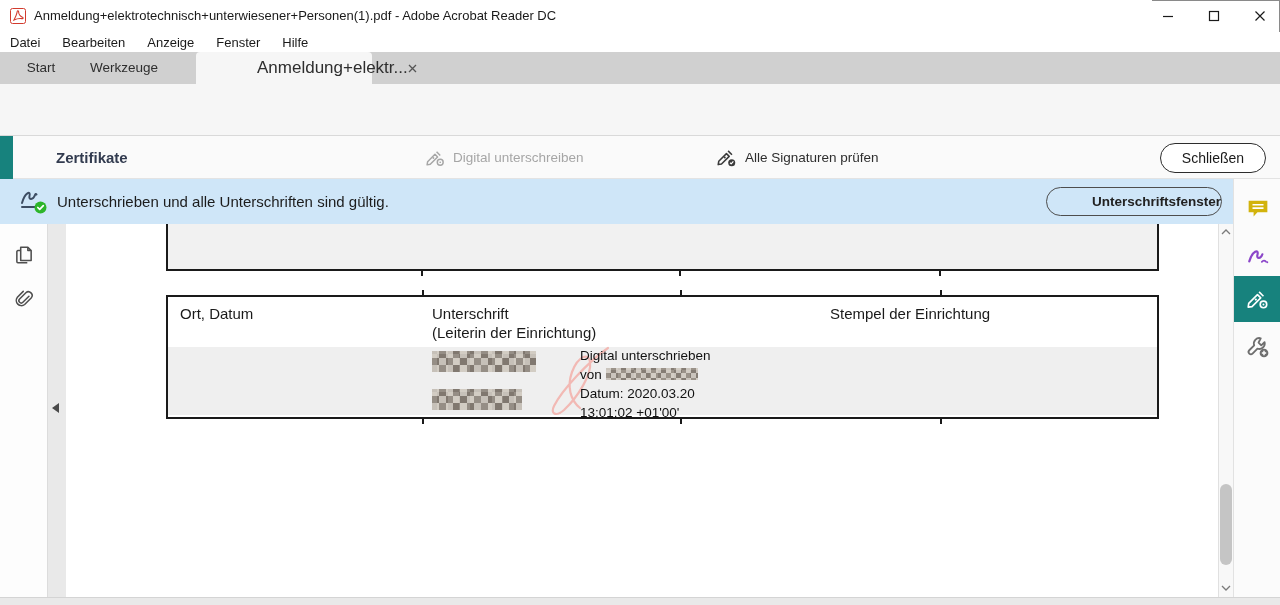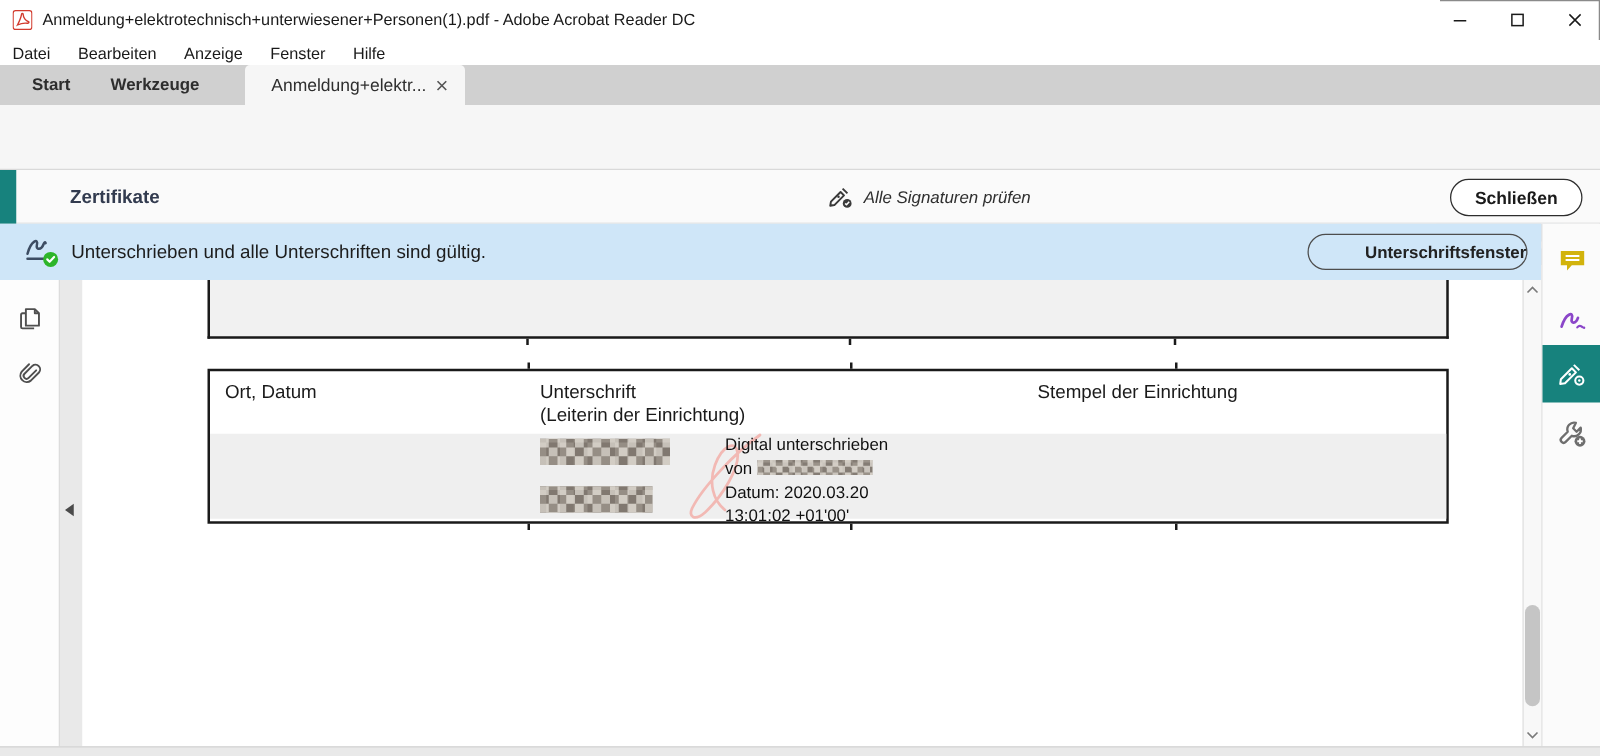--- a/index.html
+++ b/index.html
@@ -14,44 +14,44 @@
   .title-text { left:34px; top:0; height:32px; line-height:32px; font-size:13px; color:#1a1a1a; white-space:nowrap; }
   .winbtn { top:0; width:34px; height:32px; display:flex; align-items:center; justify-content:center; }
 
   
   .menubar { left:0; top:32px; width:1280px; height:20px; background:#fff; display:flex; align-items:center; padding-left:10px; }
   .menu-item { font-size:13px; color:#1a1a1a; padding:0 11px; cursor:default;text-align:center; }
   .menu-item:first-child { padding-left:0; }
 
   
   .tabbar { left:0; top:52px; width:1280px; height:32px; background:#d0d0d0; }
-  .tab { top:0; height:32px; line-height:32px; text-align:center; font-size:13.5px; color:#2e2e2e;font-weight:bold; }
+  .tab { top:0; height:32px; line-height:32px; text-align:center; font-size:13.5px; color:#2e2e2e; }
   .tab-active { top:0; height:32px; background:#f6f6f6; border-radius:4px 4px 0 0; display:flex; align-items:center; padding:0 14px 0 21px; }
-  .tab-active .lbl { font-size:14px; color:#2e2e2e; white-space:nowrap; }
+  .tab-active .lbl { font-size:17px; color:#2e2e2e; white-space:nowrap;margin-left:40px; }
 
   
   .toolbar { left:0; top:84px; width:1280px; height:52px; background:#f6f6f6; border-bottom:1px solid #d9d9d9; }
   .tsep { top:98px; width:1px; height:25px; background:#cfcfcf; }
   .ticon { top:100px; }
   .pagebox { left:376px; top:99px; width:32px; height:22px; border-bottom:1px solid #9a9a9a; text-align:center; font-size:13px; color:#333; line-height:22px; }
   .pagetotal { left:412px; top:99px; height:22px; line-height:22px; font-size:13px; color:#333; }
   .zoomgrp { left:644px; top:99px; width:72px; height:22px; border-bottom:1px solid #b5b5b5; display:flex; align-items:center; justify-content:space-between; padding:0 2px; }
   .zoomval { font-size:13px; color:#333; }
   .caret { width:0; height:0; border-left:4.5px solid transparent; border-right:4.5px solid transparent; border-top:5px solid #666; }
   .share-btn { left:1133px; top:95px; width:134px; height:33px; background:#1473e6; border-radius:17px; display:flex; align-items:center; justify-content:center; gap:8px; }
   .share-btn span { color:#fff; font-size:15px; font-weight:bold; }
 
   
   .certbar { left:0; top:136px; width:1280px; height:43px; background:#fafafa; border-bottom:1px solid #e3e3e3; }
   .cert-strip { left:0; top:136px; width:13px; height:43px; background:#17827d; }
   .cert-title { left:56px; top:136px; height:43px; line-height:43px; font-size:15px; font-weight:bold; color:#323b4f; }
   .cert-action { top:136px; height:43px; display:flex; align-items:center; gap:7px; font-size:13.5px; }
   .cert-action.disabled { color:#a6a6a6; }
   .cert-action.enabled { color:#2e2e2e; }
-  .close-btn { left:1160px; top:143px; width:106px; height:30px; background:#fff; border:1.5px solid #2d2d2d; border-radius:15px; font-size:14px; font-weight:bold; color:#1a1a1a; display:flex; align-items:center; justify-content:center; }
+  .close-btn { left:1160px; top:143px; width:106px; height:30px; background:#fff; border:1.5px solid #2d2d2d; border-radius:15px; font-size:14px; font-weight:normal; color:#1a1a1a; display:flex; align-items:center; justify-content:center; }
 
   
   .infobar { left:0; top:179px; width:1233px; height:45px; background:#cfe6f8; }
   .info-msg { left:57px; top:179px; height:45px; line-height:45px; font-size:15px; color:#1c1c1c; }
   .panel-btn { left:1046px; top:187px; width:176px; height:29px; border:1.5px solid #4d4d4d; border-radius:15px; background:transparent; font-size:13.5px; font-weight:bold; color:#222; display:flex; align-items:center; justify-content:flex-end; }
 
   
   .left-sidebar { left:0; top:224px; width:48px; height:381px; background:#fdfdfd; border-right:1px solid #dcdcdc; }
   .gutter { left:48px; top:224px; width:18px; height:381px; background:#e9e9e9; }
   .page { left:66px; top:224px; width:1152px; height:374px; background:#ffffff; }
@@ -271,23 +271,33 @@
           </svg>
       </span>
       <span>Freigeben</span>
     </span>
   </div>
 
   <div class="abs certbar"></div>
   <div class="abs cert-strip"></div>
   <span class="abs cert-title">Zertifikate</span>
 
-
-
-  <span class="abs cert-action enabled" style="left:662px;font-style:italic;">
+  <span class="abs cert-action disabled" style="left:425px;">
+    <svg width="21" height="21" viewBox="0 0 20 20" fill="none" stroke="#a6a6a6" stroke-width="1.4" stroke-linejoin="round">
+        <path d="M2.5 14 L9.5 7 L12 9.5 L5 16.5 L2 17 Z"></path>
+        <circle cx="8" cy="10.5" r="0.9" fill="#a6a6a6" stroke="none"></circle>
+        <path d="M11 4.5 L14.5 8"></path>
+        <circle cx="14.5" cy="14.5" r="2.8"></circle>
+        <circle cx="14.5" cy="14.5" r="0.8" fill="#a6a6a6" stroke="none"></circle>
+      </svg>
+    <span>Digital unterschreiben</span>
+  </span>
+
+
+  <span class="abs cert-action enabled" style="left:716px;">
     <svg width="22" height="22" viewBox="0 0 20 20" fill="none" stroke="#3a3a3a" stroke-width="1.4" stroke-linejoin="round">
         <path d="M2.5 13 L9.5 6 L12 8.5 L5 15.5 L2 16 Z"></path>
         <circle cx="8" cy="9.5" r="0.9" fill="#3a3a3a" stroke="none"></circle>
         <path d="M11 3.5 L14.5 7"></path>
         <circle cx="14.3" cy="14.3" r="3.2" fill="#3a3a3a" stroke="none"></circle>
         <path d="M12.8 14.3 L13.8 15.3 L15.8 13.1" stroke="#fff" stroke-width="1.1" fill="none"></path>
       </svg>
     <span>Alle Signaturen prüfen</span>
   </span>
 

